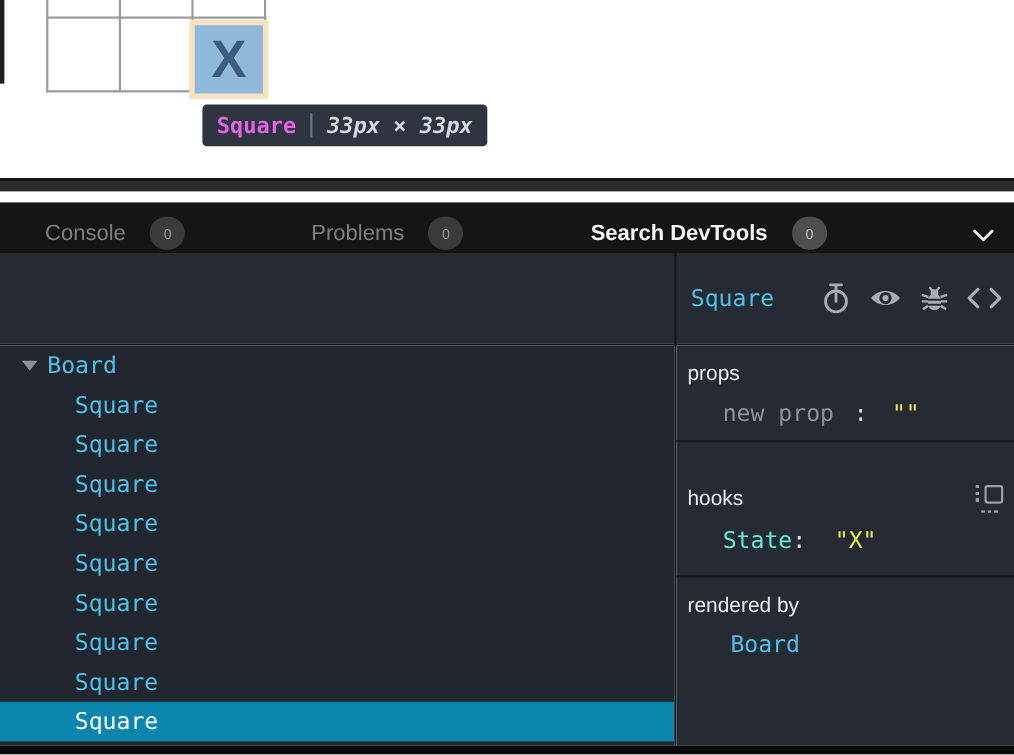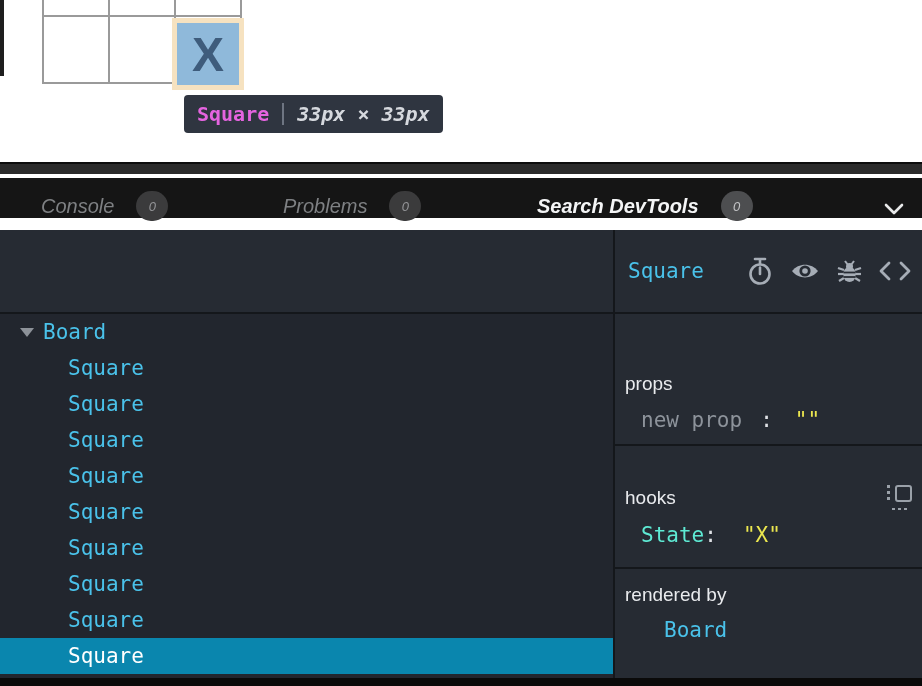--- a/index.html
+++ b/index.html
@@ -21,21 +21,21 @@
   .size-tip { position:absolute; left:184px; top:95px; height:38px; display:inline-flex;
     align-items:center; gap:13px; padding:0 13px; background:#2f3540; border-radius:4px;
     font-family:"DejaVu Sans Mono", monospace; font-weight:bold; font-size:20px; }
   .size-tip .comp { color:#e564e0; }
   .size-tip .sep  { width:2px; height:22px; background:#6e7582; }
   .size-tip .dims { color:#d6d9de;font-style:italic; }
 
   
   .gap-strip { position:absolute; left:0; top:162px; width:100%; height:12px;
                background:#2b2b2b; border-top:2px solid #0d0d0d; }
-  .tab-bar { position:absolute; left:0; top:178px; width:100%; height:40px; background:#151515;font-style:italic; }
+  .tab-bar { position:absolute; left:0; top:184px; width:100%; height:48px; background:#151515; }
   .tab { position:absolute; top:0; height:56px; display:flex; align-items:center; gap:22px; cursor:default; }
   .tab .lbl { font-size:20px; color:#7e8083; }
   .tab.active .lbl { color:#f4f5f6; font-weight:bold; }
   .badge { min-width:32px; height:30px; padding:0 6px; border-radius:15px; background:#3b3b3c;
            color:#949598; font-size:13px; display:flex; align-items:center; justify-content:center; }
   .tab.active .badge { background:#4d4e50; color:#c3c4c6; }
   .tab-chevron { position:absolute; left:884px; top:23px; }
 
   
   .toolbar { position:absolute; left:0; top:230px; width:100%; height:82px; background:#262b33; }
@@ -63,27 +63,27 @@
   .trow.selected { background:#0a86ae; color:#ffffff; }
   .tri { width:0; height:0; border-left:7px solid transparent; border-right:7px solid transparent;
          border-top:9px solid #8d9299; margin-right:9px; }
 
   
   .details { position:absolute; left:615px; top:314px; width:307px; height:364px; background:#262b33; }
   .section { border-bottom:2px solid #14171b; }
   .section .title-row { display:flex; align-items:center; justify-content:space-between;
         padding:15px 10px 0 10px; }
   .section .title { font-size:19px; color:#e9ebee; }
-  .kv { display:flex; align-items:center; padding-left:26px; margin-top:13px;
+  .kv { display:flex; align-items:center; padding-left:42px; margin-top:13px;
         font-family:"DejaVu Sans Mono", monospace; font-size:21px; }
   .kv .name-gray { color:#8d939b; }
   .kv .name-purple { color:#5eead4; }
   .kv .colon { color:#dfe2e6; }
   .kv .val-yellow { color:#ece74f; }
-  .sec-props { height:88px;margin-top:44px; }
+  .sec-props { height:88px; }
   .sec-hooks { height:99px;margin-top:24px; }
   .sec-rendered { height:175px; border-bottom:none; }
   .rendered-item { margin-top:12px; padding-left:49px; font-family:"DejaVu Sans Mono", monospace;
         font-size:21px; color:#4ac2ea; }
 
   
   .hooks-icon { position:relative; width:25px; height:25px; }
   .hooks-icon .sq { position:absolute; right:0; top:0; width:17px; height:17px;
         border:2.5px solid #9aa1a9; border-radius:3px; }
   .hooks-icon .dots-v { position:absolute; left:0; top:0; width:2.5px; height:17px;

